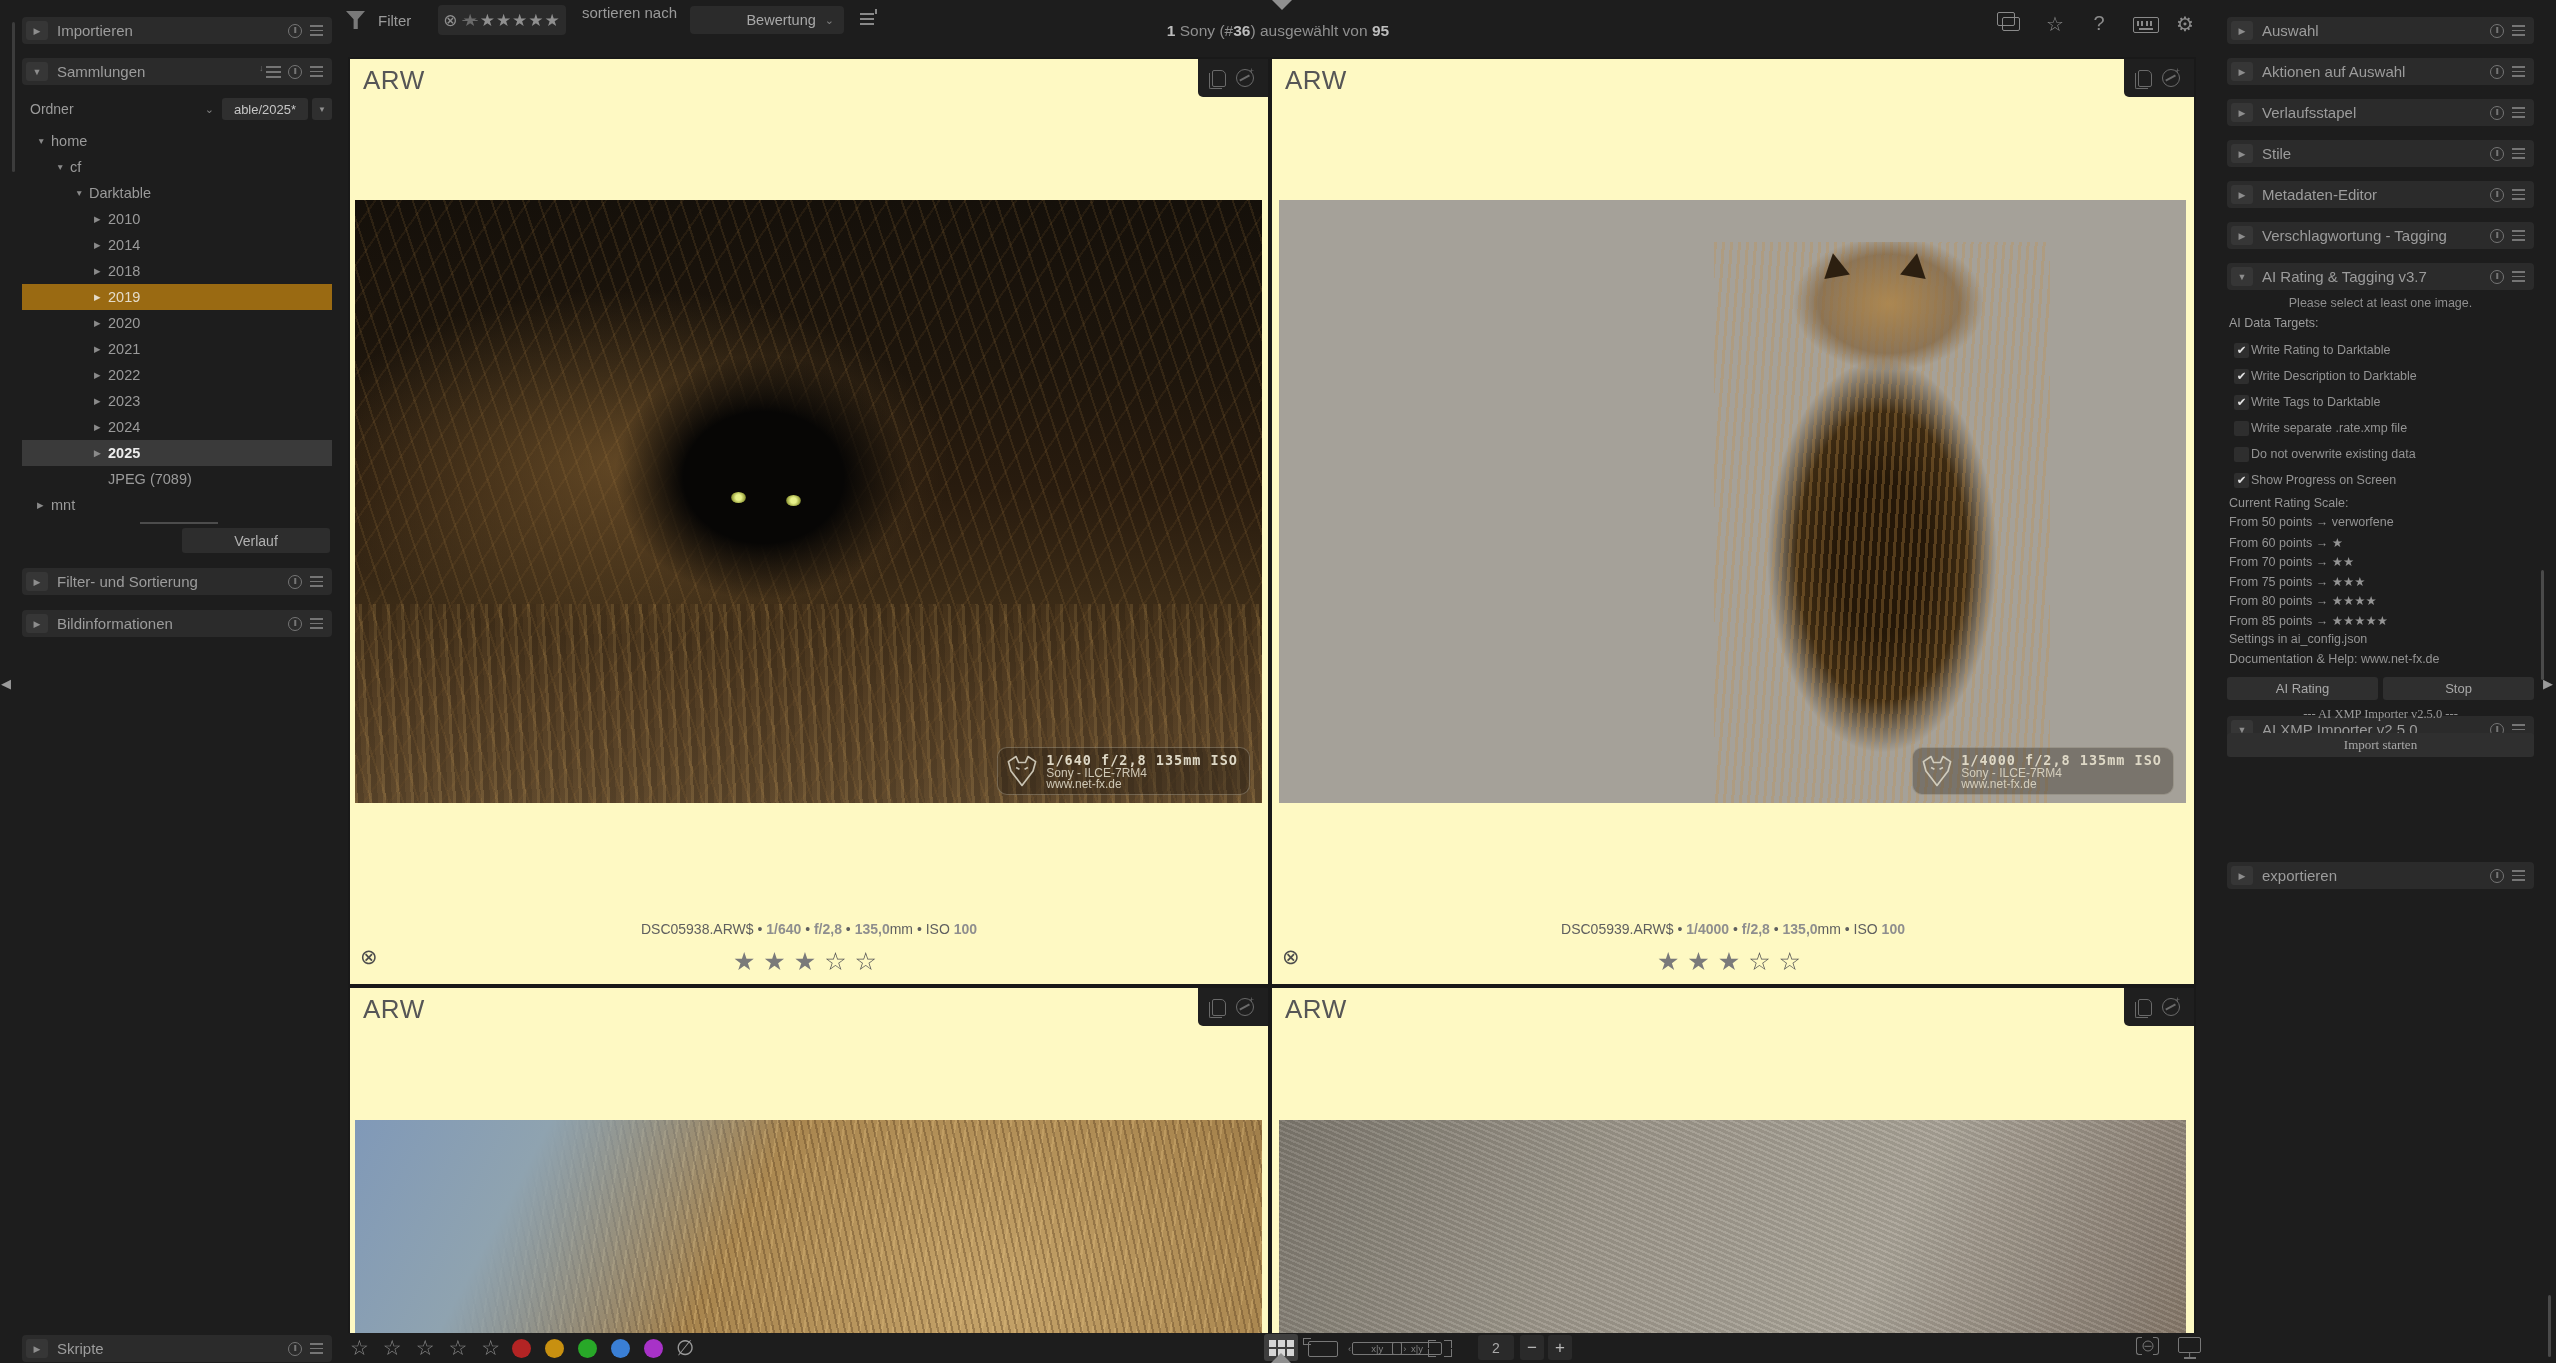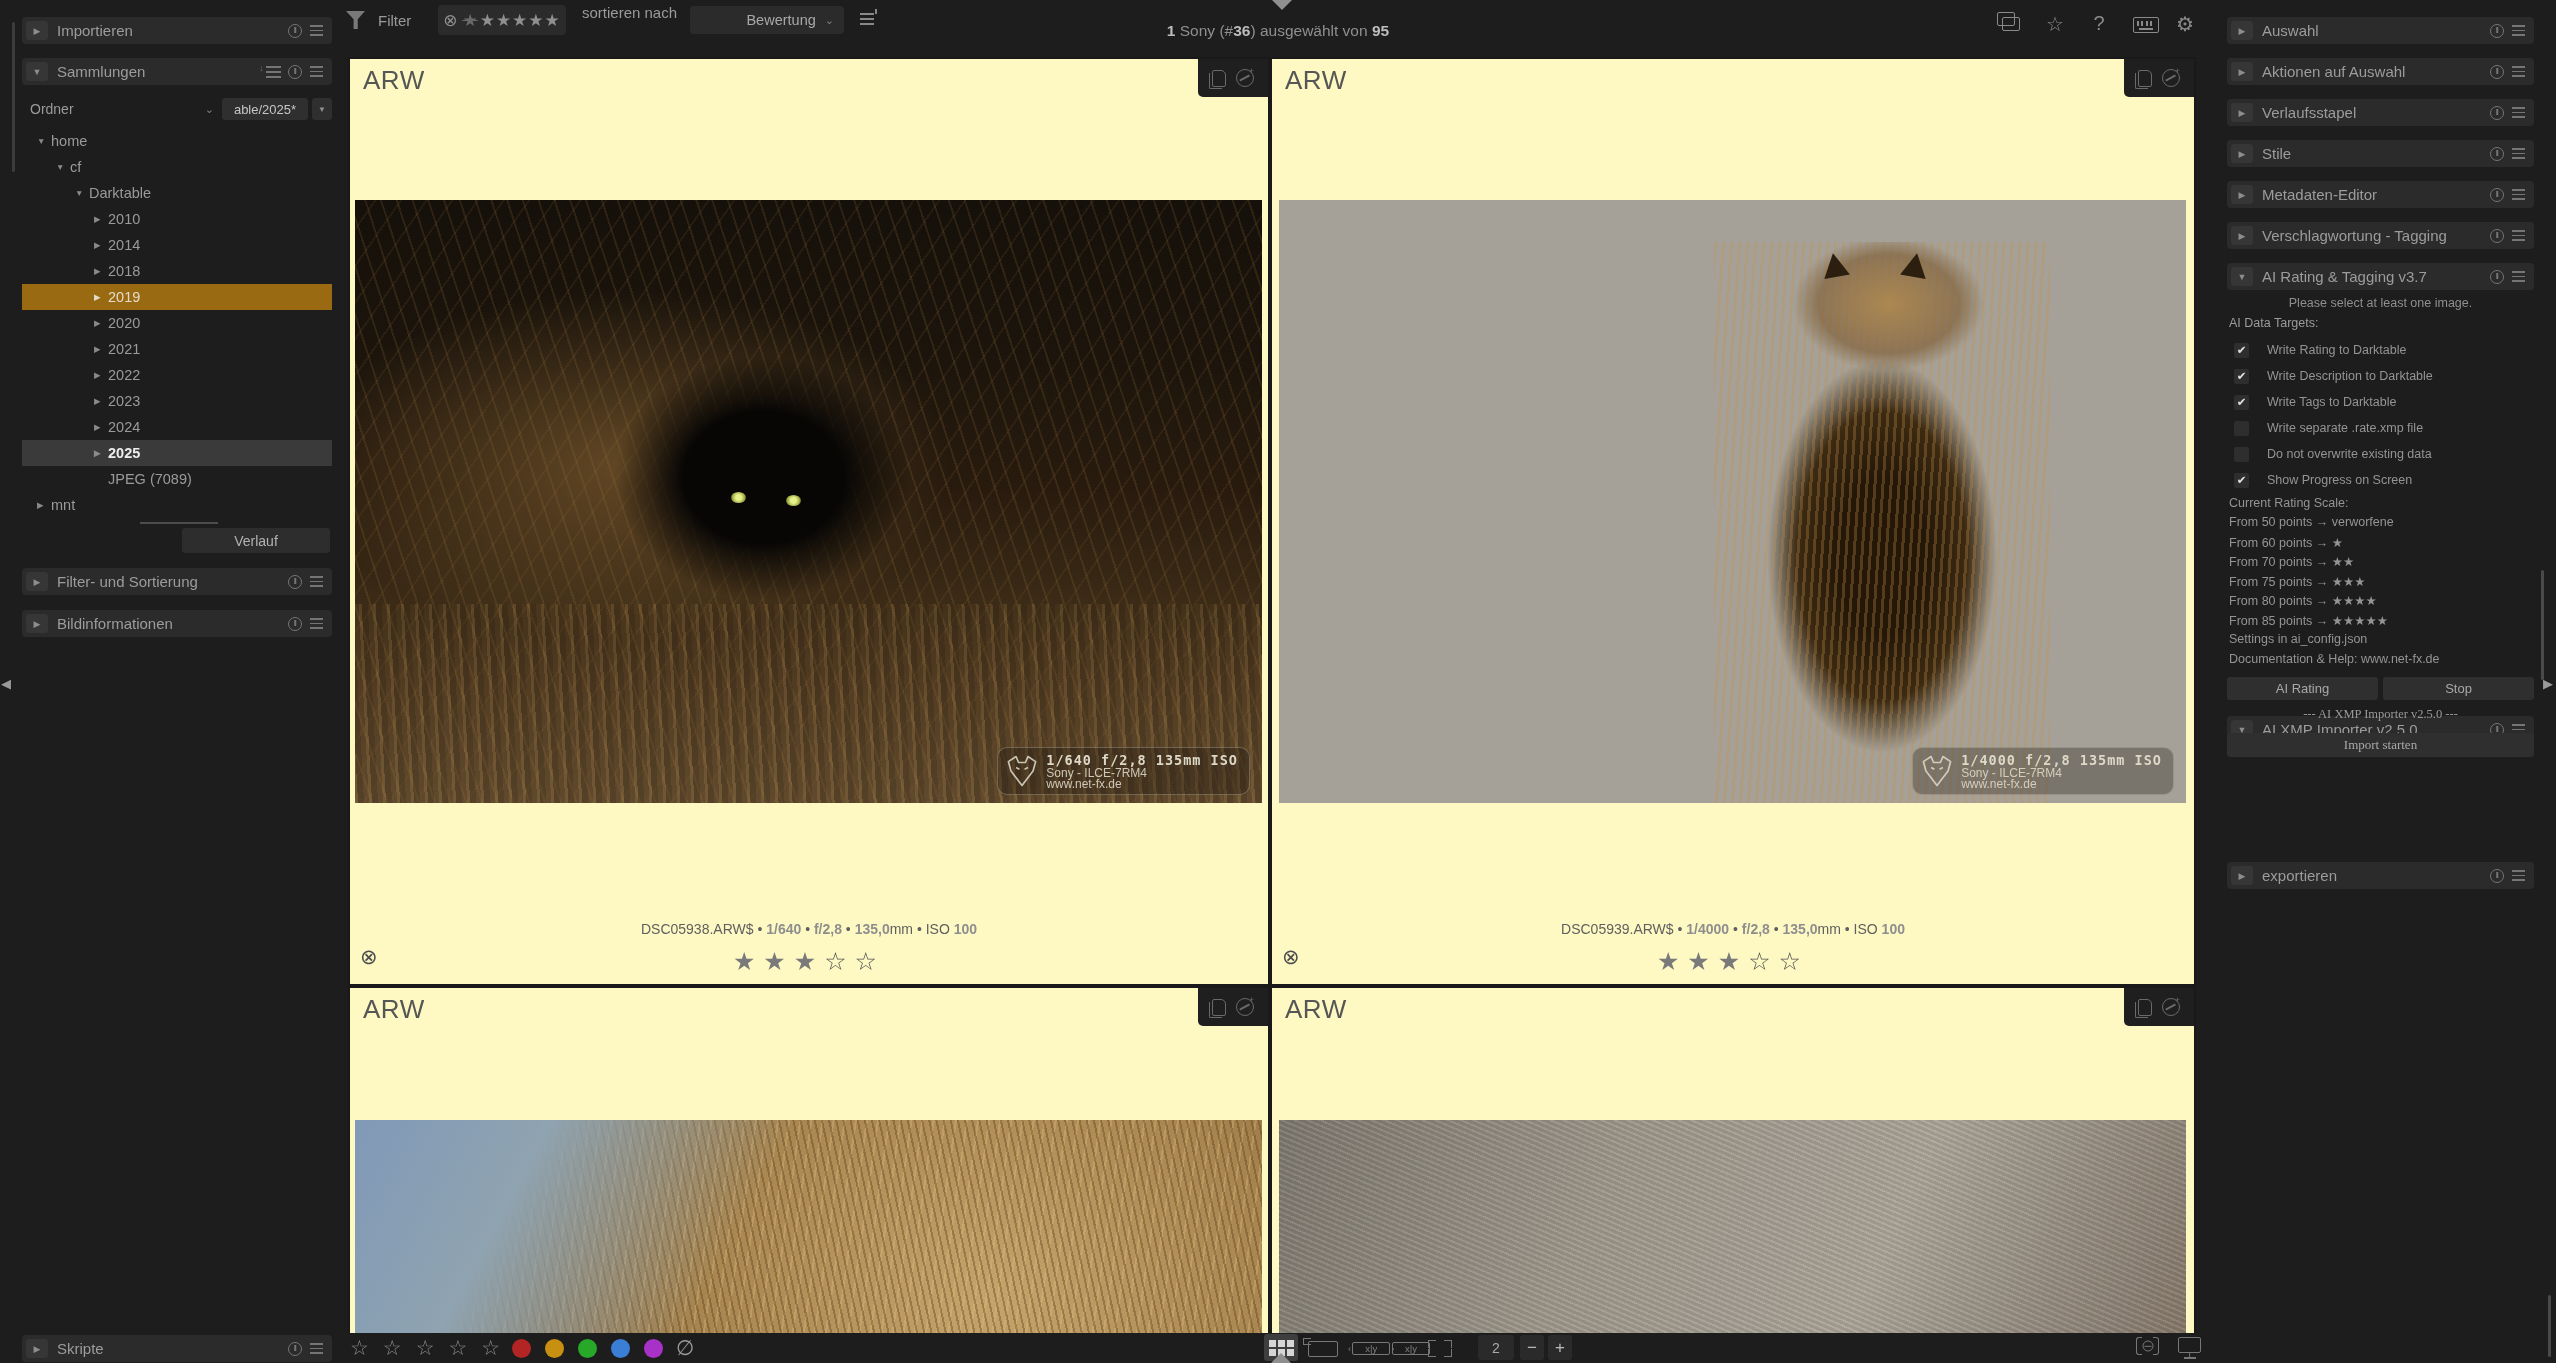--- a/index.html
+++ b/index.html
@@ -107,42 +107,42 @@
   .wm svg{opacity:.85;flex:none;}
   .wm1{font-family:"DejaVu Sans Mono",monospace;font-weight:700;font-size:13.5px;letter-spacing:1px;white-space:nowrap;}
   .wm2{font-size:12px;line-height:11px;white-space:nowrap;opacity:.9;}
   
   .aicontent{position:absolute;left:2227px;top:292px;width:307px;font-size:12.5px;color:#949494;}
   .xmpcontent{position:absolute;left:2227px;top:704px;width:307px;font-size:12.5px;color:#949494;font-family:Liberation Serif, serif;}
   .notice{height:24px;text-align:center;padding-top:4px;box-sizing:border-box;color:#8f8f8f;}
   .targets{height:21px;color:#9c9c9c;padding-left:2px;}
   .optrow{display:flex;align-items:center;cursor:pointer;}
   .cbx{width:15px;height:15px;background:#2e2e2e;border-radius:2px;margin-left:7px;display:flex;align-items:center;justify-content:center;font-size:11.5px;color:#e2e2e2;flex:none;}
-  .optlabel{margin-left:18px;white-space:nowrap;}
+  .optlabel{margin-left:2px;white-space:nowrap;}
   .scalet{height:22px;padding-top:3px;box-sizing:border-box;padding-left:2px;}
   .sline{height:19.5px;padding-left:2px;white-space:nowrap;}
   .infoline{height:20px;padding-left:2px;white-space:nowrap;}
   .btnrow{display:flex;gap:5px;margin-top:5px;}
   .btn{background:#2f2f2f;border-radius:3px;color:#a8a8a8;font-size:13px;height:23px;display:flex;align-items:center;justify-content:center;cursor:pointer;}
   .btnrow .btn{flex:1;}
   .banner{height:23px;text-align:center;padding-top:3px;box-sizing:border-box;color:#9a9a9a;}
   .fullbtn{margin-top:6px;height:24px;}
   
   .bottombar{position:absolute;left:0;top:1333px;width:2556px;height:30px;background:#1d1d1d;}
   #bstars{position:absolute;left:350px;top:1336px;display:flex;gap:14px;font-size:21px;color:#8a8a8a;}
   .bstar{cursor:pointer;}
   #dots{position:absolute;left:512px;top:1339px;display:flex;gap:14px;}
   .dot{width:19px;height:19px;border-radius:50%;cursor:pointer;}
   .nocolor{position:absolute;left:676px;top:1336px;font-size:21px;color:#9a9a9a;cursor:pointer;}
   .vgrid{position:absolute;left:1264px;top:1334px;width:34px;height:27px;background:#3e3e3e;border-radius:3px;display:grid;grid-template-columns:repeat(3,7px);grid-template-rows:repeat(2,7px);gap:2px;place-content:center;cursor:pointer;}
   .vgrid span{background:#d6d6d6;}
   .vfilm{position:absolute;left:1308px;top:1341px;width:28px;height:14px;border:1.6px solid #777;border-radius:2px;cursor:pointer;}
   .vfilm::before{content:"";position:absolute;left:-6px;top:-4px;width:7px;height:5px;border:1.6px solid #777;border-right:none;}
   .vcull{position:absolute;top:1340px;height:16px;display:flex;align-items:center;font-size:9.5px;color:#808080;gap:1px;cursor:pointer;}
-  .vcull .bx{border:1.2px solid #777;padding:0 12px;border-radius:2px;line-height:11px;}
+  .vcull .bx{border:1.2px solid #777;padding:0 18px;border-radius:2px;line-height:11px;}
   .vfull{position:absolute;left:1428px;top:1340px;width:24px;height:17px;cursor:pointer;}
   .vfull::before{content:"";position:absolute;left:0;top:0;width:7px;height:7px;border-left:1.6px solid #777;border-top:1.6px solid #777;}
   .vfull::after{content:"";position:absolute;right:0;bottom:0;width:7px;height:7px;border-right:1.6px solid #777;border-bottom:1.6px solid #777;}
   .vfull .c2{position:absolute;right:0;top:0;width:7px;height:7px;border-right:1.6px solid #777;border-top:1.6px solid #777;}
   .vfull .c3{position:absolute;left:0;bottom:0;width:7px;height:7px;border-left:1.6px solid #777;border-bottom:1.6px solid #777;}
   .zoombox{position:absolute;left:1478px;top:1335px;width:36px;height:25px;background:#2a2a2a;border-radius:3px;color:#aaa;font-size:14px;display:flex;align-items:center;justify-content:center;}
   .zbtn{position:absolute;top:1335px;width:24px;height:25px;background:#2a2a2a;border-radius:3px;color:#bbb;font-size:17px;display:flex;align-items:center;justify-content:center;cursor:pointer;}
   .ifocus{position:absolute;left:2136px;top:1337px;width:23px;height:18px;cursor:pointer;}
   .ifocus::before{content:"";position:absolute;left:0;top:0;bottom:0;width:5px;border:1.6px solid #777;border-right:none;border-radius:3px 0 0 3px;}
   .ifocus::after{content:"";position:absolute;right:0;top:0;bottom:0;width:5px;border:1.6px solid #777;border-left:none;border-radius:0 3px 3px 0;}

